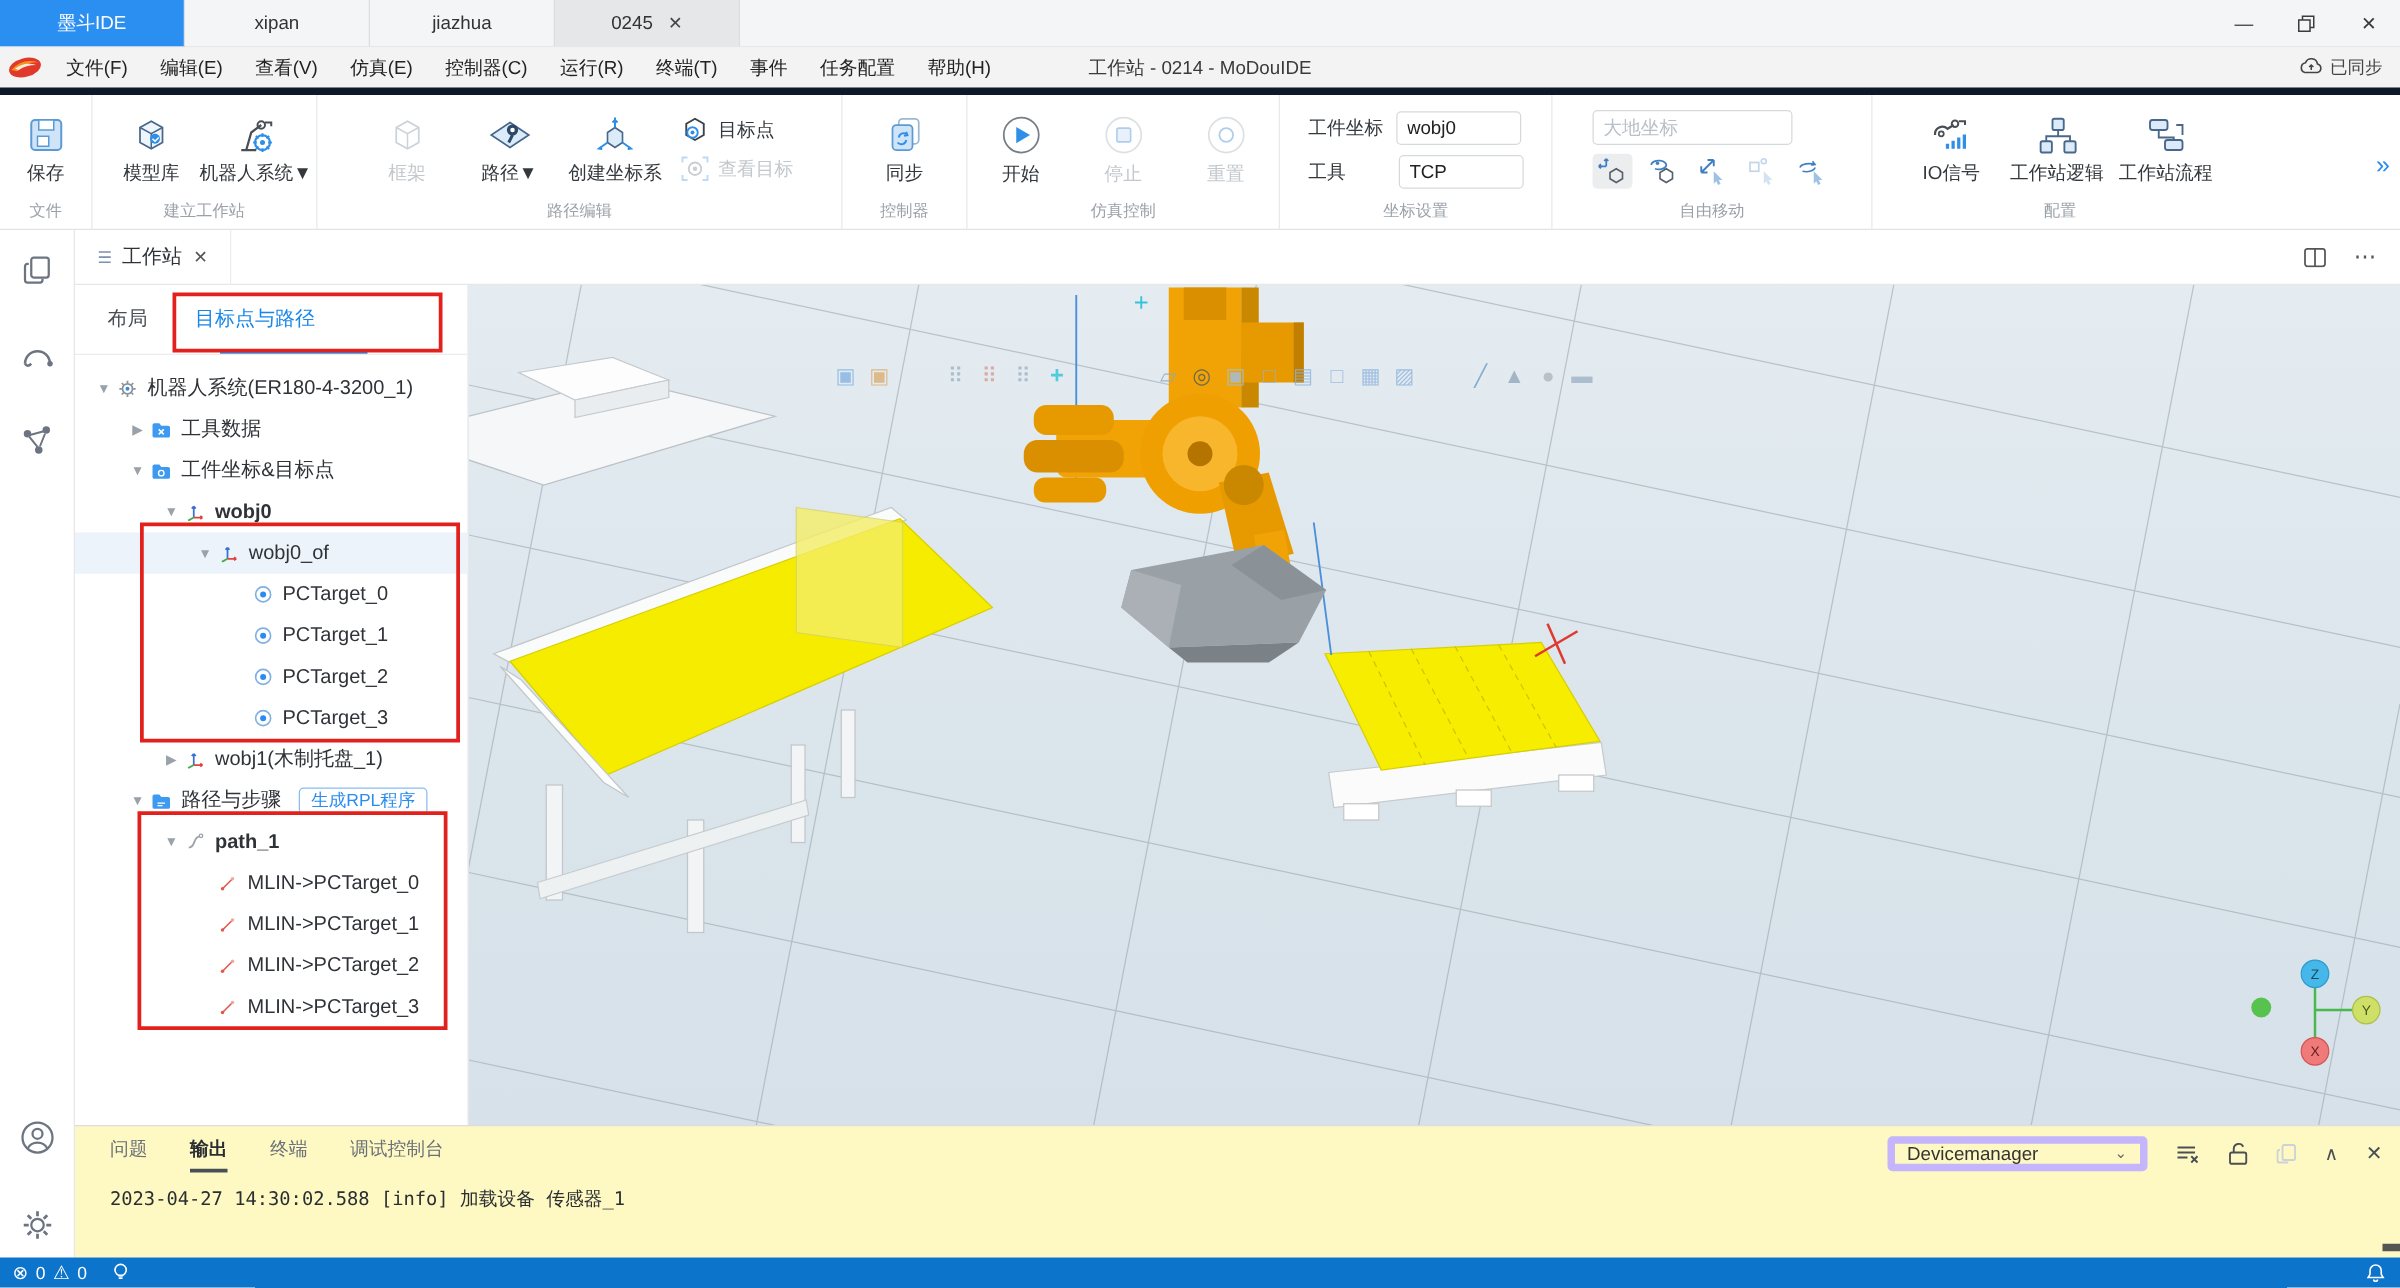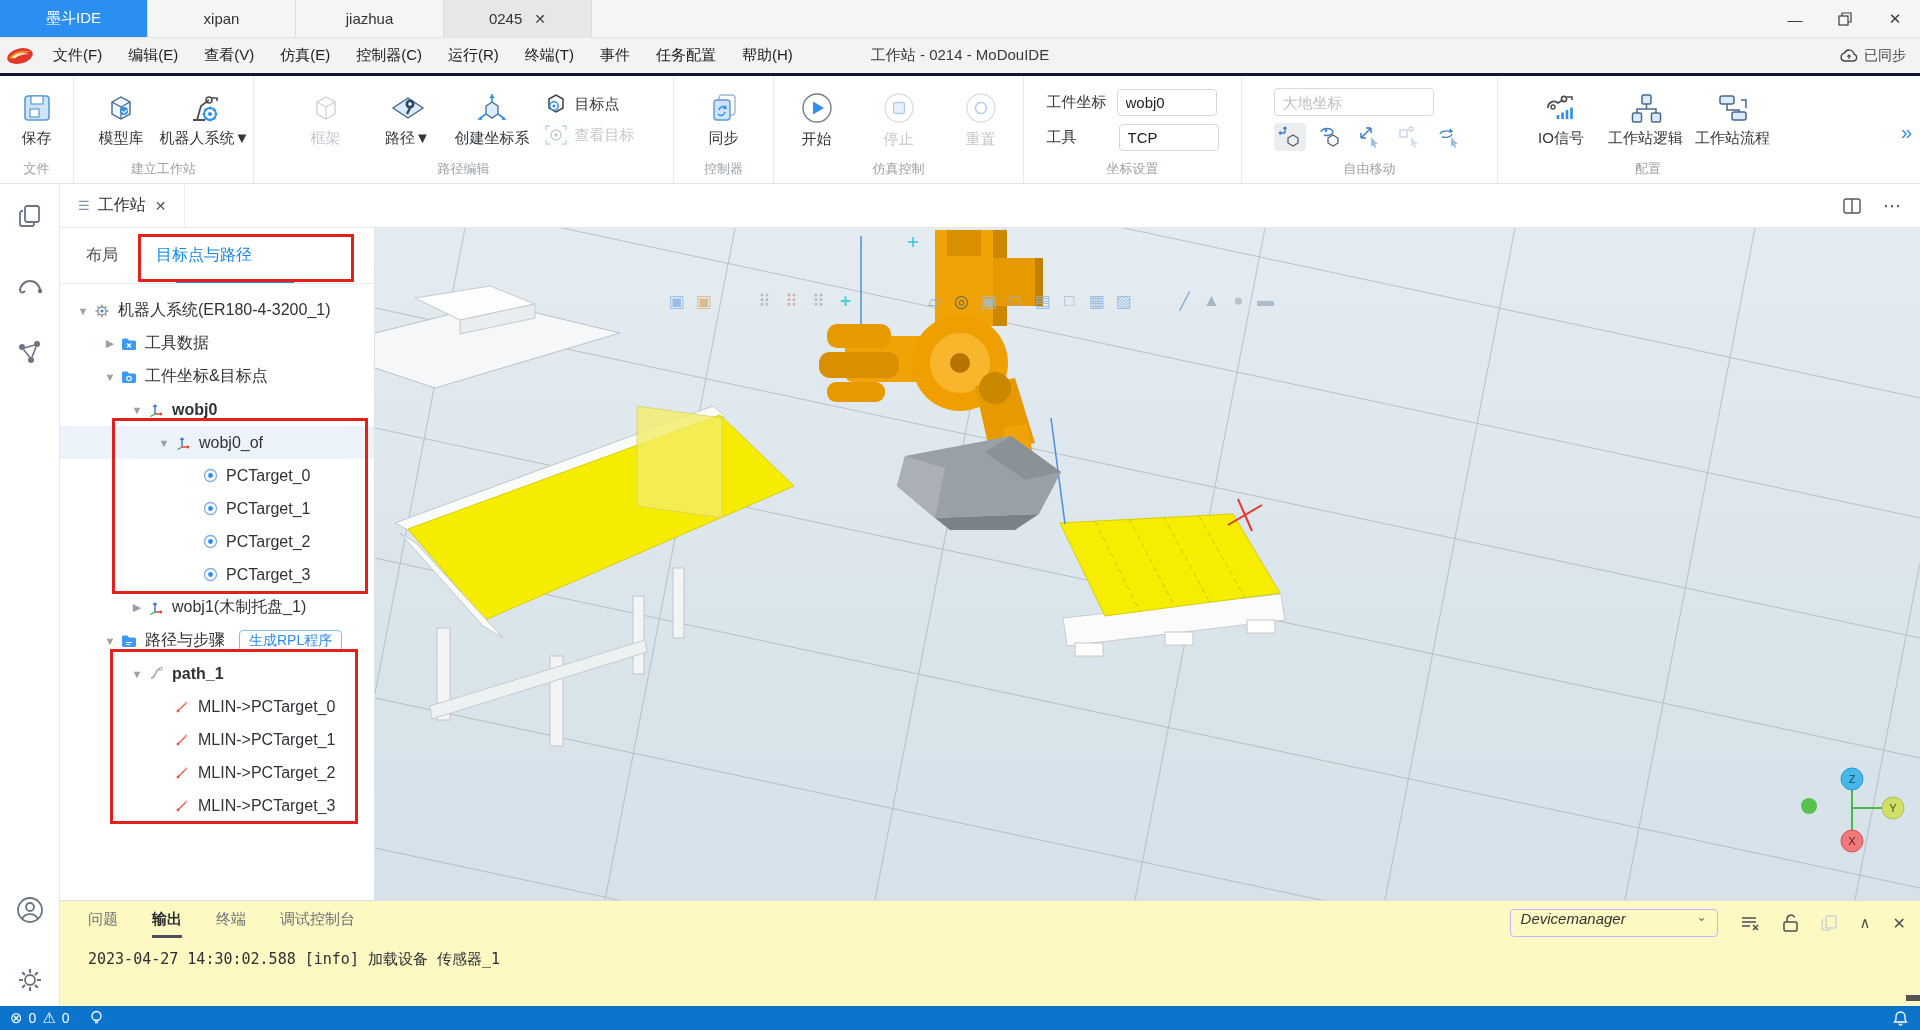--- a/index.html
+++ b/index.html
@@ -14,25 +14,25 @@
     font-size:15px; color:#333; border-right:1px solid #dcdddf; cursor:default; }
   .wtab.app-tab { background:#2b8ff2; color:#fff; }
   .wtab.doc3 { background:#e6e7e9; }
   .wtab .tclose { font-size:14px; color:#444; margin-left:2px; }
   .winctl { margin-left:auto; display:flex; }
   .wbtn { width:50px; height:38px; display:flex; align-items:center; justify-content:center;
     color:#3c3c3c; font-size:15px; }
 
   
   .menubar { position:absolute; left:0; top:38px; width:1920px; height:38px; background:#f3f3f4;
-    display:flex; align-items:center; border-bottom:3px solid #0f172a; }
+    display:flex; align-items:center; border-bottom:6px solid #0f172a; }
   .logo { width:40px; display:flex; justify-content:center; }
   .menuitem { padding:0 13px; font-size:15px; color:#222; height:38px; display:flex; align-items:center; }
   .apptitle { position:absolute; left:0; right:0; text-align:center; font-size:15px; color:#3a3a3a; pointer-events:none; }
-  .syncstate { margin-left:auto; margin-right:14px; display:flex; align-items:center; gap:5px; font-size:14px; color:#444; }
+  .syncstate { margin-left:auto; margin-right:14px; display:flex; align-items:flex-start; gap:5px; font-size:14px; color:#444; }
 
   
   .ribbon { position:absolute; left:0; top:76px; width:1920px; height:108px; background:#fff;
     border-bottom:1px solid #e2e3e5; display:flex; }
   .rgroup { display:flex; flex-direction:column; border-right:1px solid #e8e9eb; }
   .rgroup .rbody { flex:1; display:flex; align-items:center; justify-content:center; gap:4px; padding:4px 8px 0 8px; }
   .rgroup .rcap { height:24px; text-align:center; font-size:13px; color:#9aa1a8; line-height:20px; }
   .rbtn { min-width:78px; display:flex; flex-direction:column; align-items:center; gap:5px; padding:2px 4px; }
   .rbtn .rlab { font-size:15px; color:#33383d; white-space:nowrap;text-align:right; }
   .rbtn.disabled .rlab { color:#c3c8cd; }
@@ -91,22 +91,22 @@
   .gap1 { margin-left:62px; } .gap2 { margin-left:34px; }
 
   
   .bottompanel { position:absolute; left:60px; top:900px; width:1860px; height:106px; background:#fef9c3;
     border-top:1px solid #dcdddf; }
   .btabs { height:36px; display:flex; align-items:center; gap:34px; padding-left:28px; }
   .btab { font-size:15px; color:#6b7178; position:relative; }
   .btab.active { color:#2b2f33; font-weight:bold; }
   .btab.active::after { content:""; position:absolute; left:0; right:0; bottom:-9px; height:3px; background:#4a4f55; }
   .bctrls { position:absolute; right:14px; top:8px; display:flex; align-items:center; gap:22px; }
-  .devsel { width:208px; height:28px; border:1px solid #c4b5fd; border-radius:4px; display:flex;
-    padding:0 10px; font-size:15px; color:#333;font-style:italic; }
+  .devsel { width:208px; height:28px; border:6px solid #c4b5fd; border-radius:4px; display:flex;
+    padding:0 10px; font-size:15px; color:#333; }
   .devsel .chev { margin-left:auto; color:#666; font-size:12px; }
   .bcico { color:#4a4f55; font-size:16px; display:flex; align-items:center; }
   .logs { padding:10px 0 0 28px; font-family:"DejaVu Sans Mono","Liberation Mono",monospace;
     font-size:15px; color:#2b2f33; line-height:24px; }
   .scrollstub { position:absolute; right:0; top:995px; width:14px; height:6px; background:#555; }
 
   
   .statusbar { position:absolute; left:0; top:1006px; width:1920px; height:24px; background:#0d74cb;
     color:#fff; display:flex; align-items:center; font-size:14px; }
   .stleft { display:flex; align-items:center; gap:6px; padding-left:10px; }

